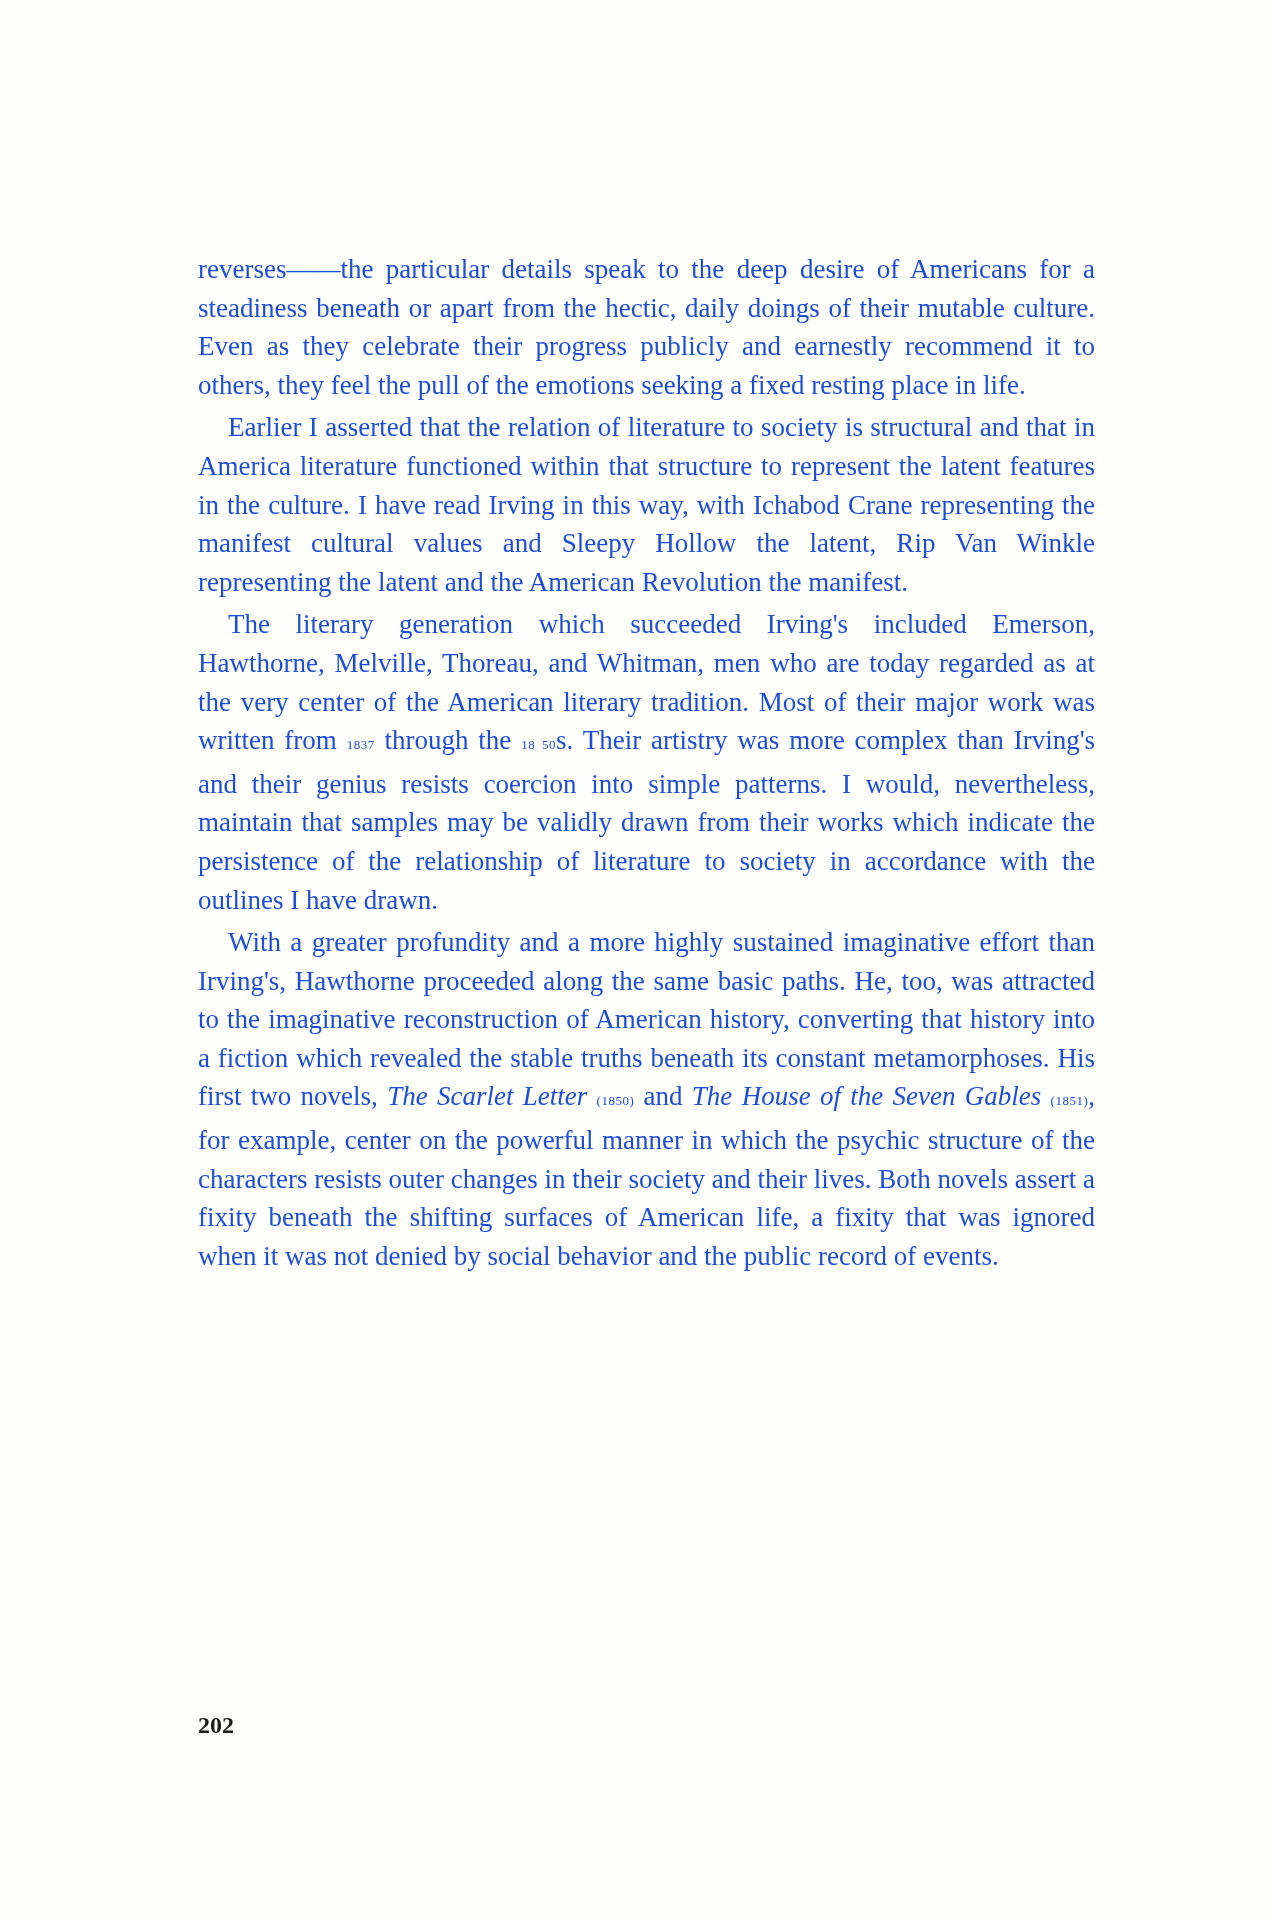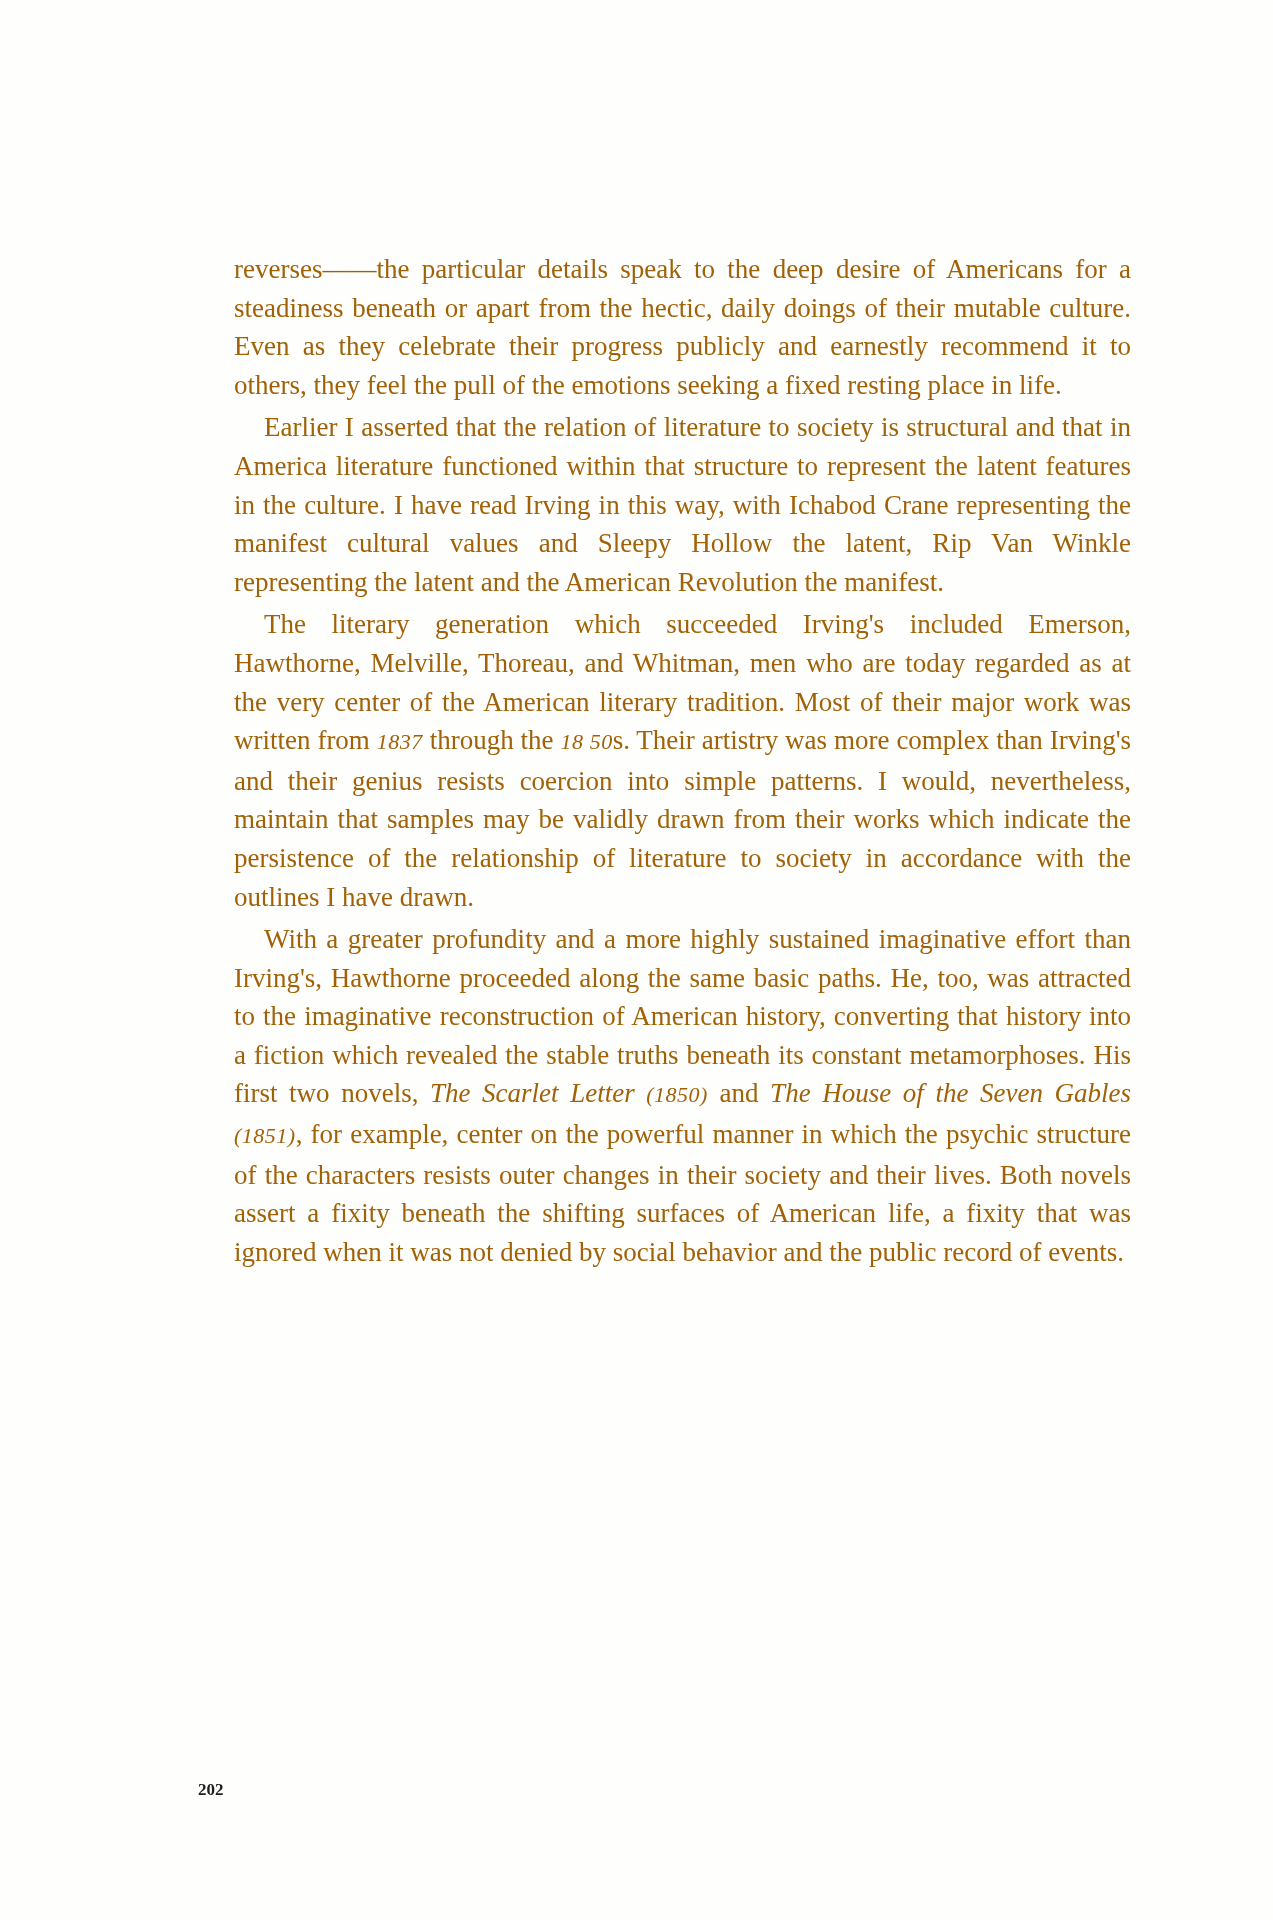--- a/index.html
+++ b/index.html
@@ -21,47 +21,45 @@
     background: #fefefd;
   }
   .text-block {
     position: absolute;
     left: 198px;
     top: 250px;
     width: 897px;
     font-family: "Liberation Serif", "DejaVu Serif", serif;
     font-size: 27px;
     line-height: 38.6px;
-    color: #a16207;
+    color: #1d4ed8;
     text-align: justify;
-    margin-left: 36px;
   }
   .para {
     margin: 0;
     text-indent: 0;
   }
   .para.indent {
     text-indent: 30px;
   }
   .para + .para { margin-top: 0; }
   .para.spaced { margin-top: 4px; }
   .ital {
     font-style: italic;
   }
   .oldstyle {
-    font-size: 22px;
+    font-size: 13px;
     letter-spacing: 0.5px;
-    font-style: italic;
   }
   .page-number {
     position: absolute;
     left: 198px;
-    top: 1780px;
+    top: 1712px;
     font-family: "Liberation Serif", "DejaVu Serif", serif;
-    font-size: 17px;
+    font-size: 24px;
     font-weight: bold;
     color: #1c1c1c;
   }
 </style>
 </head>
 <body>
 
 <div class="page">
   <div class="text-block">
     <p class="para"><span>reverses——the particular details speak to the deep desire of Americans for a steadiness beneath or apart from the hectic, daily doings of their mutable culture. Even as they celebrate their progress publicly and earnestly recommend it to others, they feel the pull of the emotions seeking a fixed resting place in life.</span></p>

